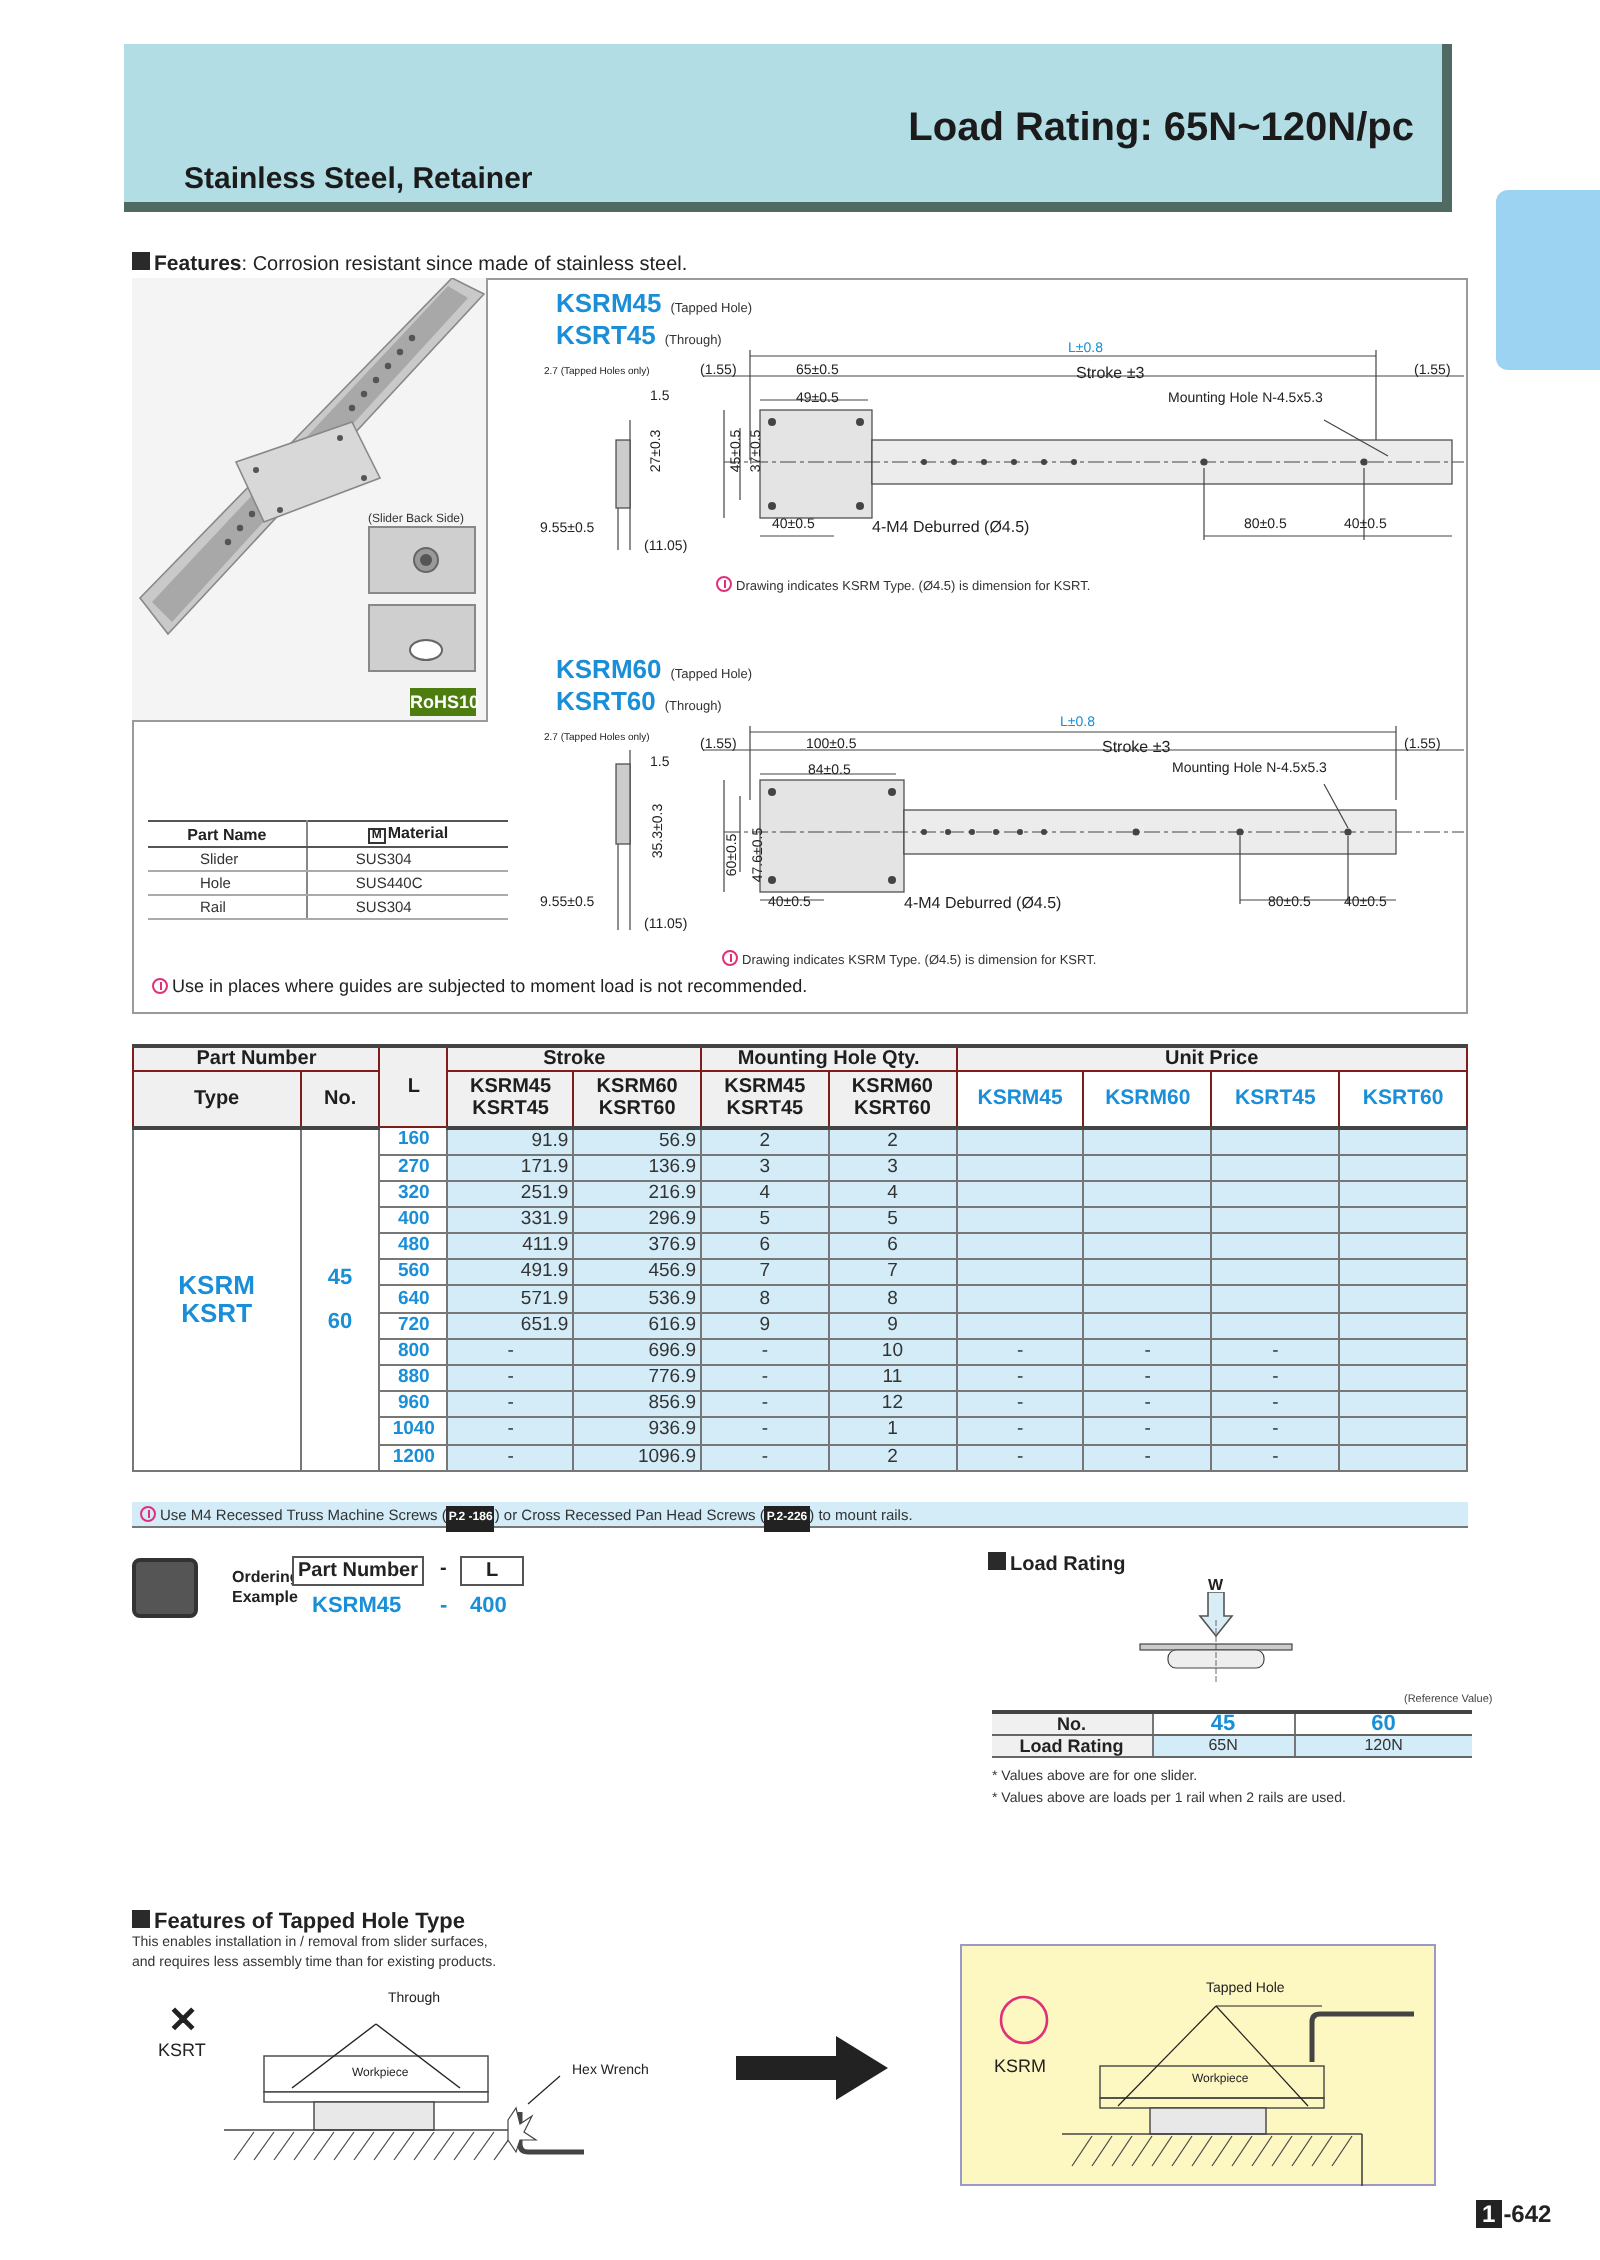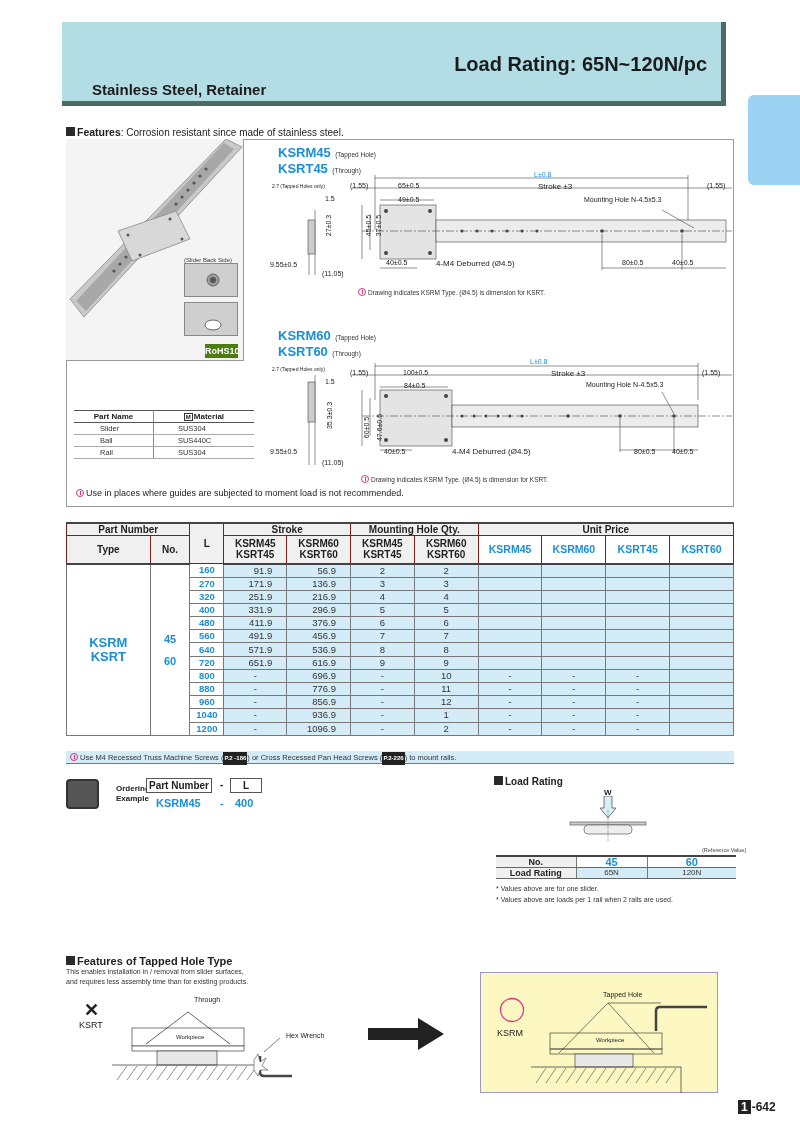--- a/index.html
+++ b/index.html
@@ -42,21 +42,21 @@
   .moment-note { left: 76px; top: 488px; font-size: 9px; color: #222; }
 
   
   .main-table { left: 66px; top: 522px; width: 668px; border-collapse: collapse; font-size: 9.5px; }
   .main-table th { font-weight: bold; color: #1e1e1e; text-align: center; background: #f0f0f0; border: 1px solid #7f1d1d; font-size: 10px; line-height: 11px; }
   .main-table th.blue { color: #1a8fd8; background: #fff; font-size: 10.5px; }
   .main-table td { border: 1px solid #777; height: 13.2px; text-align: center; color: #333; background: #d3ecf8; padding: 0; line-height: 12px; }
   .main-table td.l { background: #fff; color: #1a8fd8; font-weight: bold; }
   .main-table td.type { background: #fff; color: #1a8fd8; font-weight: bold; font-size: 13px; line-height: 14px; }
   .main-table td.no { background: #fff; color: #1a8fd8; font-weight: bold; font-size: 11px; line-height: 22px; }
-  .main-table td.num { text-align: right; padding-right: 14px; }
+  .main-table td.num { text-align: right; padding-right: 2px; }
   .main-table td.mid { text-align: center; }
   .main-table tr.top th { border-top: 2px solid #444; }
   .main-table tr.hdr2 th { border-bottom: 2px solid #444; }
   .screws-note { left: 66px; top: 751px; width: 668px; height: 13px; background: #d3ecf8; border-bottom: 1px solid #777; font-size: 7.5px; color: #333; padding-left: 4px; line-height: 13px; }
   .pbox { display: inline-block; background: #222; color: #fff; font-weight: bold; font-size: 6px; padding: 0 1px; }
 
   
   .phone-icon { left: 66px; top: 779px; width: 33px; height: 30px; border: 2px solid #333; border-radius: 4px; background: #555; }
   .ord-label { left: 116px; top: 784px; font-size: 8px; font-weight: bold; color: #222; line-height: 10px; }
   .ord-box { top: 778px; height: 15px; border: 1px solid #555; background: #fff; font-size: 10px; font-weight: bold; text-align: center; line-height: 13px; }
@@ -138,21 +138,21 @@
   <tbody>
       <tr>
     <th>Part Name</th>
     <th><span style="display:inline-block;border:1px solid #333;font-size:6px;padding:0 1px;margin-right:1px;">M</span><span>Material</span></th>
   </tr>
   <tr>
         <td>Slider</td>
         <td>SUS304</td>
       </tr>
   <tr>
-        <td>Ball</td>
+        <td>Hole</td>
         <td>SUS440C</td>
       </tr>
   <tr>
         <td>Rail</td>
         <td>SUS304</td>
       </tr>
 </tbody>
   </table>
 
 <div class="abs" style="left:278px;top:143px;">

